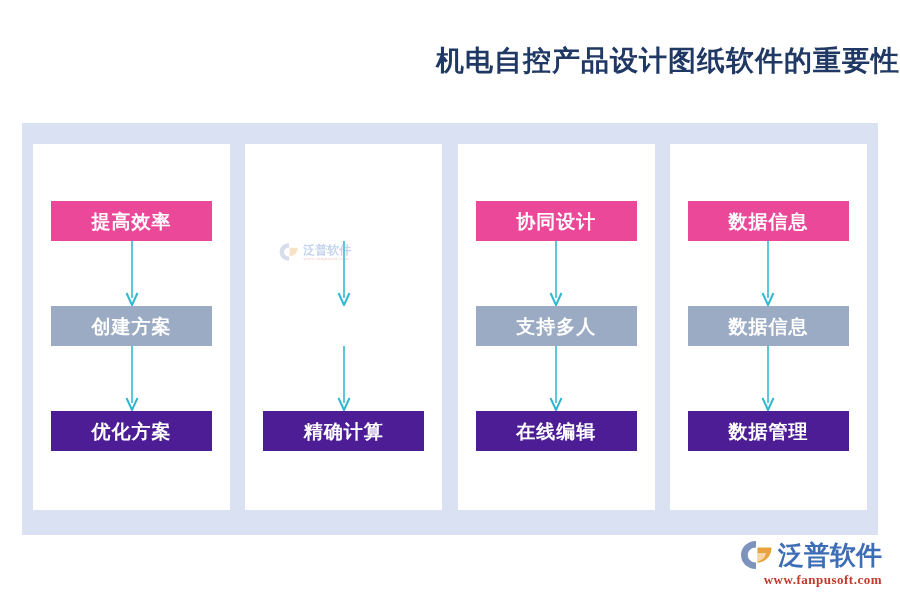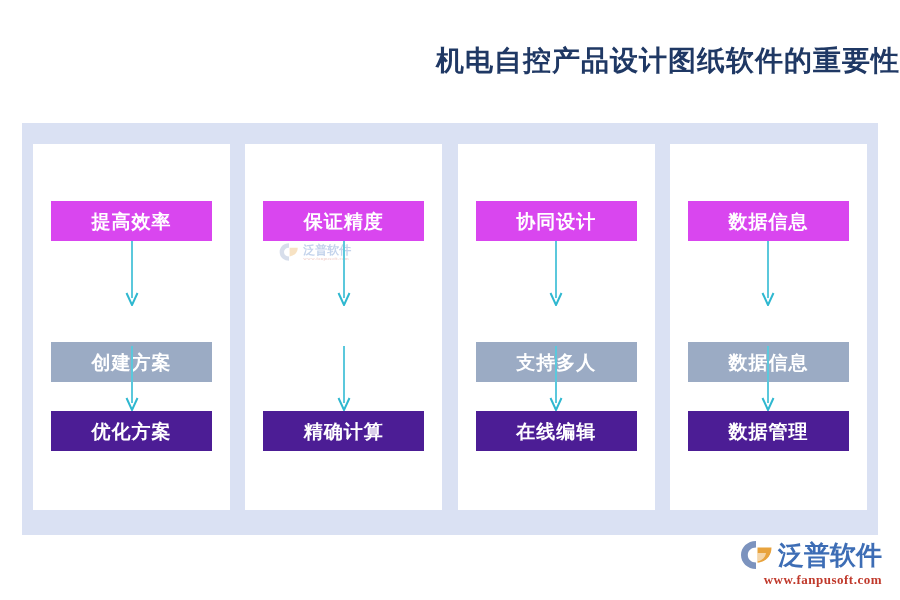--- a/index.html
+++ b/index.html
@@ -75,27 +75,26 @@
     text-align: center;
     color: #ffffff;
     font-size: 19px;
     font-weight: 700;
     font-family: "DejaVu Serif", "Liberation Serif", serif;
     letter-spacing: 1px;
     box-sizing: border-box;
     white-space: nowrap;
   }
   .node.head {
-    background: #d946ef;
+    background: #ec4899;
     top: 57px;
   }
   .node.mid {
     background: #9BABC4;
     top: 162px;
-    margin-top: 36px;
   }
   .node.tail {
     background: #4c1d95;
     top: 267px;
   }
 
   
   .arrow {
     position: absolute;
     left: 50%;
@@ -207,21 +206,20 @@
       <svg width="16" height="65" viewBox="0 0 16 65" xmlns="http://www.w3.org/2000/svg">
         <line x1="8" y1="0" x2="8" y2="57" stroke="#5BC8DC" stroke-width="2"></line>
         <path d="M2.5 52 L8 64 L13.5 52" fill="none" stroke="#2FB8D0" stroke-width="2"></path>
       </svg>
     </div>
 
     <div class="node tail">优化方案</div>
   </div>
 
   <div class="column">
-    <div class="node head">保证精度</div>
 
     <div class="watermark">
       <svg class="wm-mark" viewBox="0 0 32 30" xmlns="http://www.w3.org/2000/svg">
         <path d="M16 1 C7 1 1 7.5 1 15 C1 22.5 7 29 16 29 L16 22 C11 22 8 19 8 15 C8 11 11 8 16 8 Z" fill="#7C93BE"></path>
         <path d="M17 8 L30 8 C30 15 25 21 17 22 Z" fill="#E8A33D"></path>
       </svg>
       <div class="wm-text">
         <span class="wm-name">泛普软件</span>
         <span class="wm-url">www.fanpusoft.com</span>
       </div>

